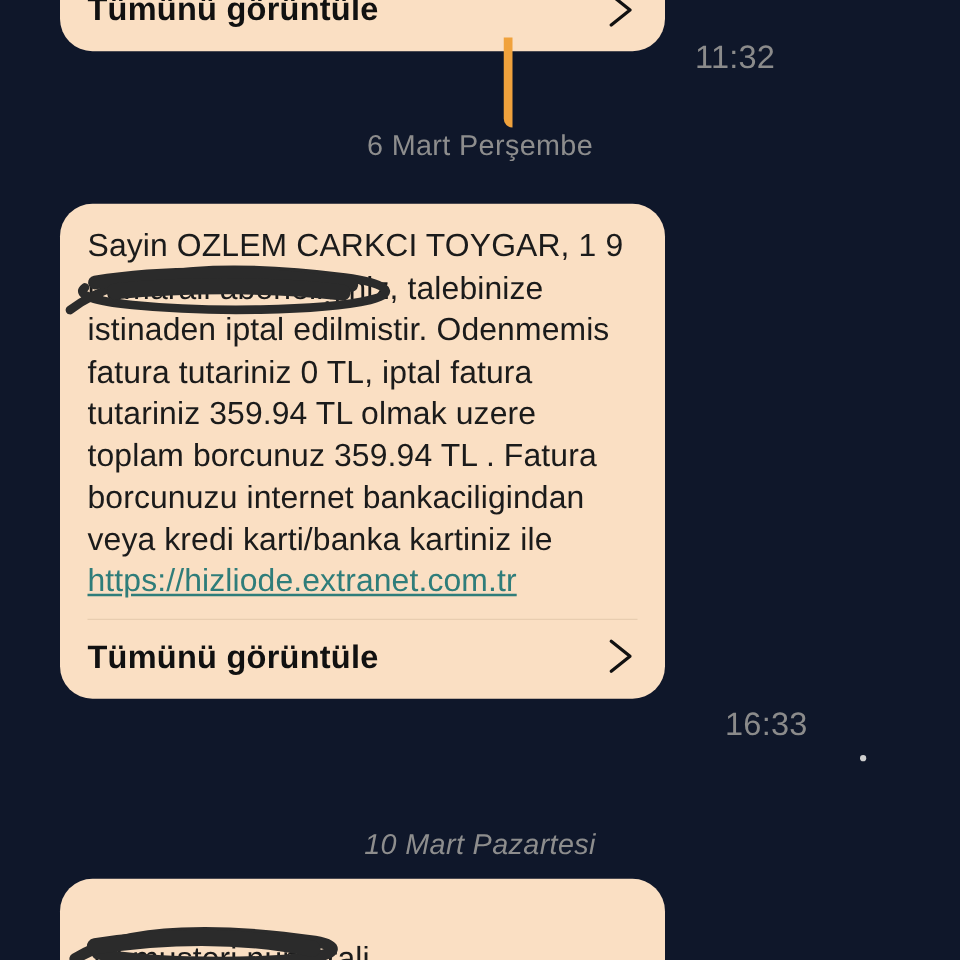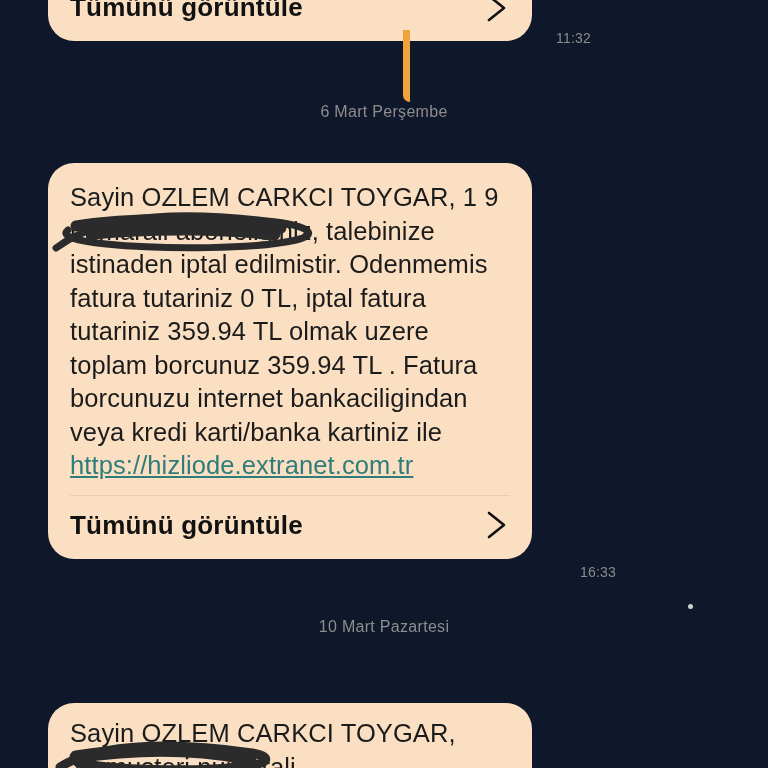--- a/index.html
+++ b/index.html
@@ -69,30 +69,30 @@
   }
   .chev {
     width: 26px;
     height: 30px;
     flex: none;
   }
   .chev svg { display:block; }
 
   .timestamp {
     position: absolute;
-    font-size: 14px;
+    font-size: 26px;
     color: #8b8b8b;
     letter-spacing: 0.2px;
   }
 
   .date-sep {
     position: absolute;
     width: 768px;
     text-align: center;
-    font-size: 16px;
+    font-size: 23px;
     color: #8d8d8d;
     letter-spacing: 0.3px;
   }
 
   
   .thread-line {
     position: absolute;
     left: 355px;
     top: -1px;
     width: 7px;
@@ -158,26 +158,26 @@
 
   <svg class="redact" style="left:46px; top:200px;" width="300" height="60" viewBox="0 0 300 60">
     <path d="M10 48 C 60 10, 150 12, 230 22 C 260 26, 275 34, 250 40 C 210 49, 120 50, 60 44 C 30 41, 14 36, 22 30" stroke="#2b2b2b" stroke-width="7" fill="none" stroke-linecap="round"></path>
     <path d="M30 26 C 90 16, 170 18, 235 28" stroke="#2b2b2b" stroke-width="11" fill="none" stroke-linecap="round"></path>
     <path d="M46 33 C 110 27, 180 28, 228 34" stroke="#2b2b2b" stroke-width="13" fill="none" stroke-linecap="round"></path>
   </svg>
 
   <span class="timestamp" style="left:580px; top:564px;">16:33</span>
   <div class="dot-artifact" style="left:688px; top:604px;"></div>
 
-  <div class="date-sep" style="top:618px;">10 Mart Pazartesi</div>
+  <div class="date-sep" style="top:662px;font-style:italic;">10 Mart Pazartesi</div>
 
   <div class="msg-row" style="top:703px;">
     <div class="bubble" style="border-bottom-left-radius:0;border-bottom-right-radius:0;height:65px;overflow:hidden;">
       <div class="bubble-body" style="padding-top:14px;">
-        <span>Sayin OZLEM CARKCI TOYGAR,</span><br>
+        <br>
         <span>10 musteri numarali</span>
       </div>
     </div>
   </div>
 
   <svg class="redact" style="left:52px; top:733px;" width="230" height="45" viewBox="0 0 230 45">
     <path d="M8 34 C 50 8, 130 10, 200 20 C 218 23, 220 30, 196 33 C 150 39, 70 38, 26 30" stroke="#2b2b2b" stroke-width="9" fill="none" stroke-linecap="round"></path>
     <path d="M24 24 C 90 14, 150 16, 198 26" stroke="#2b2b2b" stroke-width="13" fill="none" stroke-linecap="round"></path>
   </svg>
 

